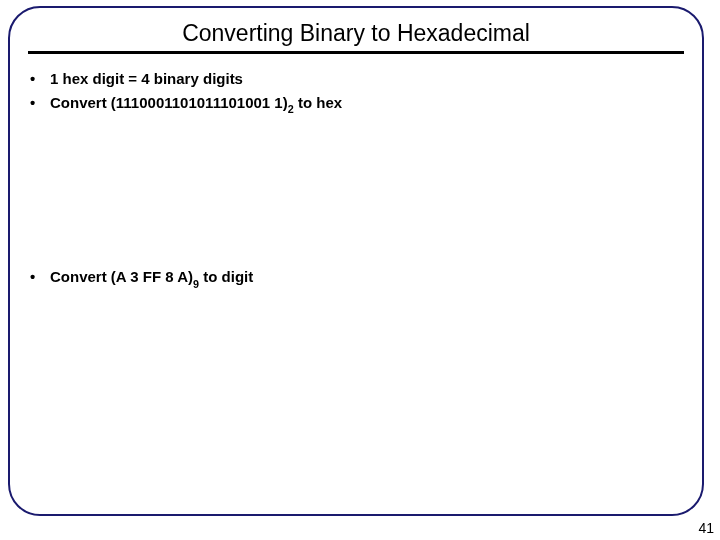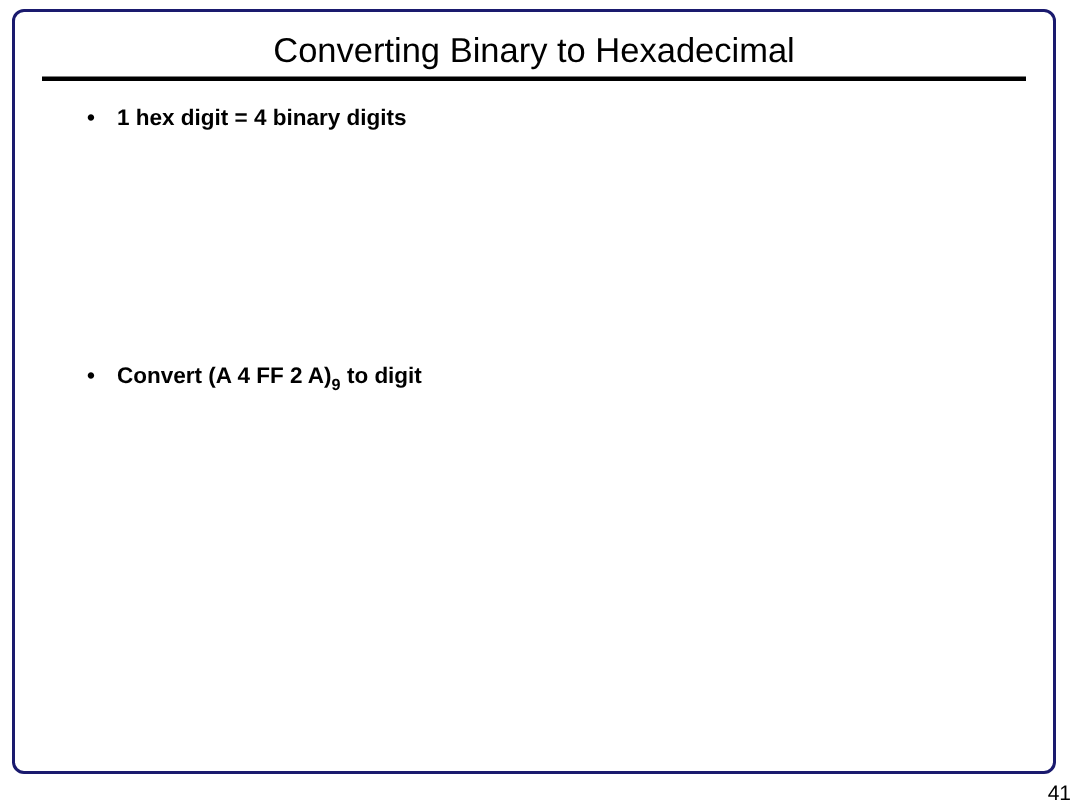--- a/index.html
+++ b/index.html
@@ -11,41 +11,41 @@
     position: relative;
     overflow: hidden;
   }
   .slide-frame {
     position: absolute;
     top: 6px;
     left: 8px;
     width: 696px;
     height: 510px;
     border: 2.5px solid #1a1a6e;
-    border-radius: 8px;
+    border-radius: 32px;
     background: #fff;
   }
   .title-wrap {
     text-align: center;
     padding-top: 12px;
   }
   .title {
     display: inline-block;
     font-family: "Trebuchet MS", "Lucida Sans Unicode", sans-serif;
     font-size: 23px;
     color: #000;
     font-weight: 400;
   }
   .title-rule {
     margin: 4px 18px 0 18px;
     border: none;
     border-top: 3px solid #000;
   }
   .content {
-    padding: 14px 28px 0 44px;
+    padding: 14px 28px 0 16px;
   }
   ul.bullets {
     list-style: none;
   }
   ul.bullets > li {
     position: relative;
     padding-left: 24px;
     font-size: 15px;
     font-weight: 700;
     color: #000;
@@ -86,23 +86,26 @@
 <div class="slide-frame">
   <div class="title-wrap">
     <div class="title">Converting Binary to Hexadecimal</div>
   </div>
   <hr class="title-rule">
   <div class="content">
     <ul class="bullets">
       <li>
         <span>1 hex digit = 4 binary digits</span>
       </li>
+      <li>
+        <span>Convert (1110001101011101001 1)</span><span class="sub">2</span><span> to hex</span>
+      </li>
     </ul>
     <div class="gap"></div>
     <ul class="bullets">
       <li>
-        <span>Convert (A 4 FF 2 A)</span><span class="sub">9</span><span> to digit</span>
+        <span>Convert (A 3 FF 8 A)</span><span class="sub">9</span><span> to digit</span>
       </li>
     </ul>
   </div>
 </div>
 
 <div class="page-num">41</div>
 
 </body></html>

